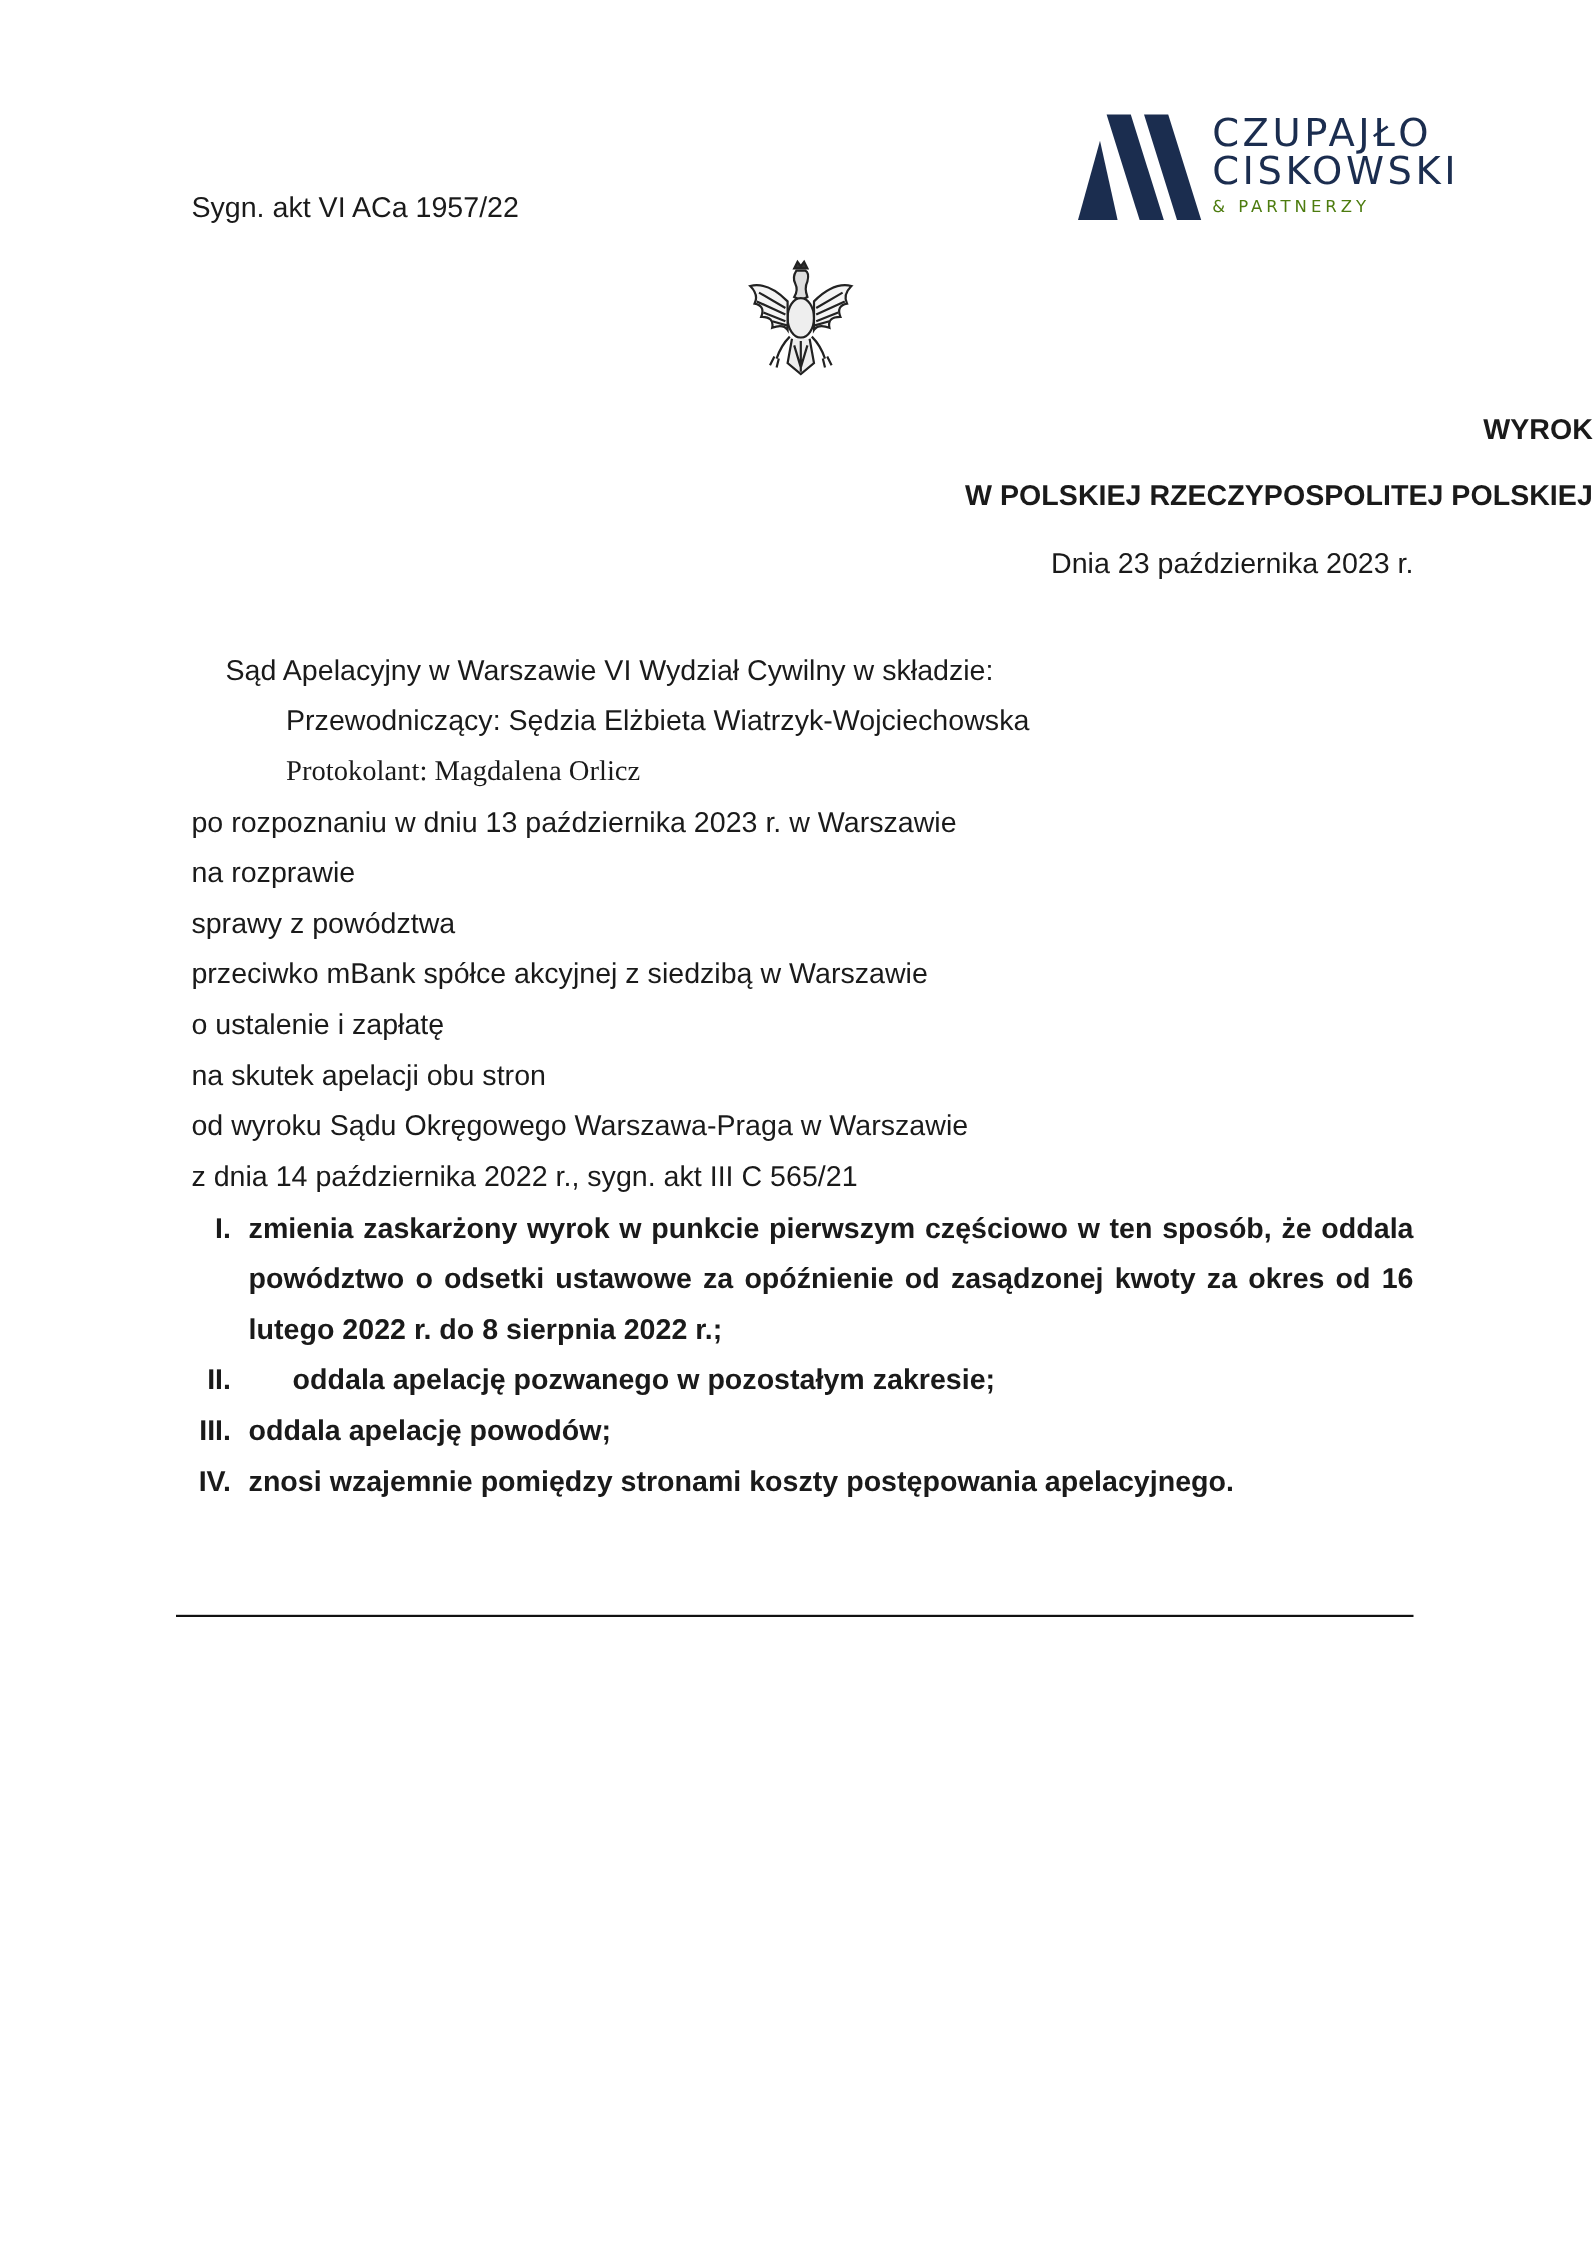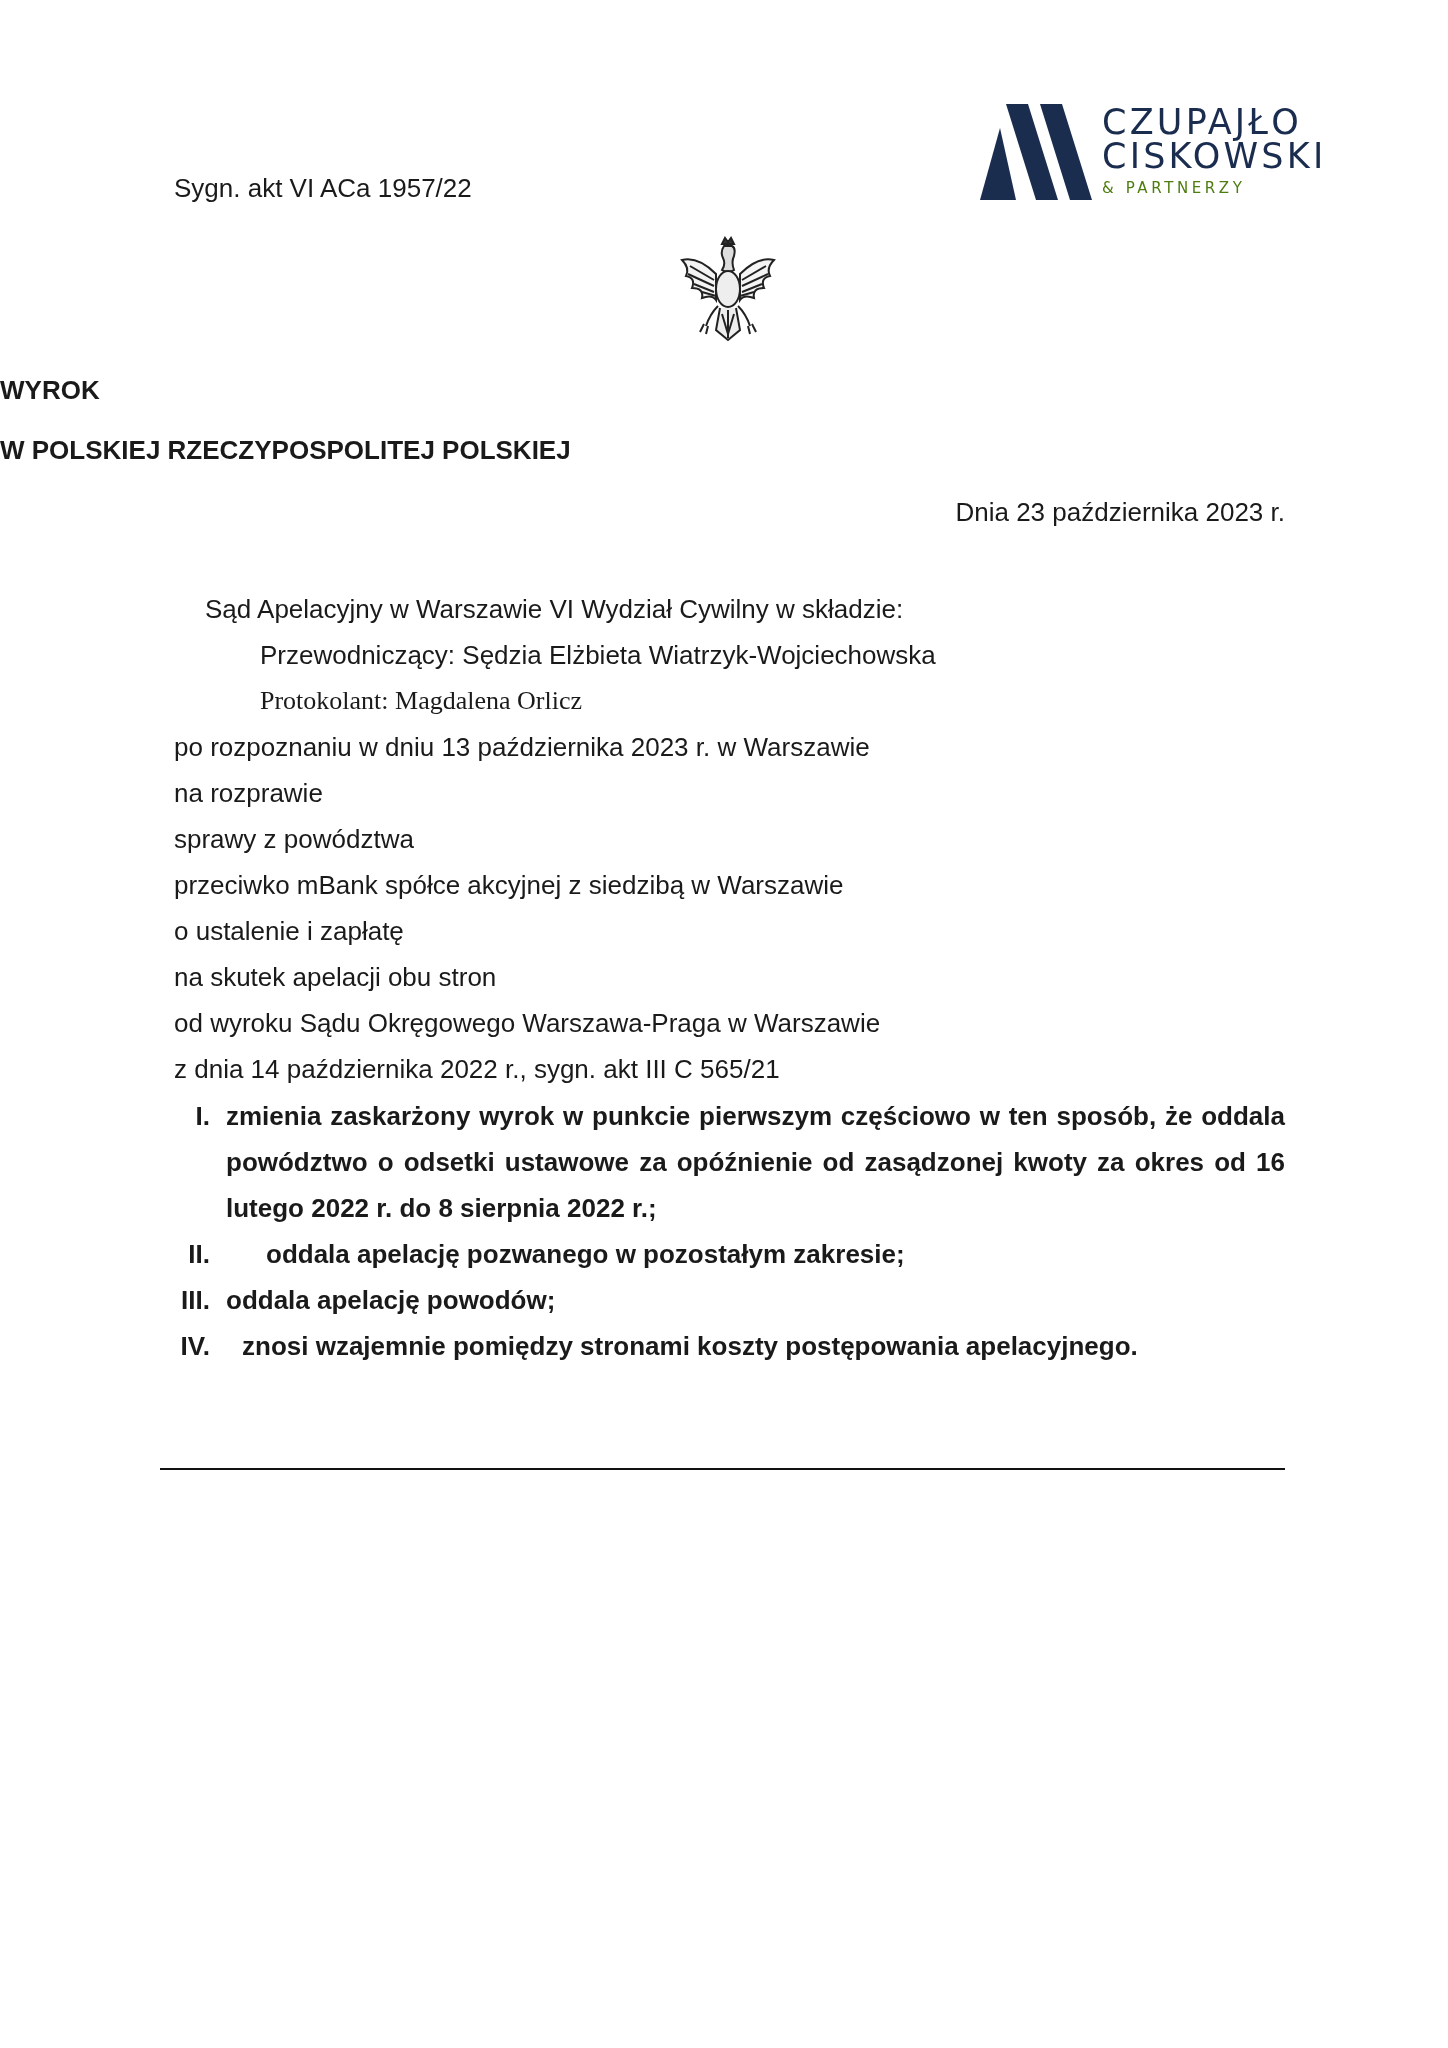--- a/index.html
+++ b/index.html
@@ -11,21 +11,21 @@
 
   
   #logo { position:absolute; left:978px; top:102px; width:380px; height:102px; }
   #logo .name { position:absolute; left:124px; font-size:35px; letter-spacing:3.2px;
                 color:#1b2d4f; line-height:35px; font-family:"DejaVu Sans", sans-serif; }
   #logo .sub { position:absolute; left:124px; top:78px; font-size:15px; letter-spacing:3.6px;
                color:#4d7c0f; line-height:16px; font-family:"DejaVu Sans", sans-serif; }
 
   #eagle { position:absolute; left:676px; top:234px; width:104px; height:110px; }
 
-  .center { left:0; width:1448px; text-align:left; }
+  .center { left:0; width:1448px; text-align:right; }
 
   .item-num { position:absolute; width:60px; text-align:right; font-weight:bold; font-size:26px; line-height:30px; }
   .item-text { position:absolute; left:226px; width:1059px; font-weight:bold; font-size:26px; line-height:46px; }
   .item-text.just { text-align:justify; text-align-last:left; white-space:normal; }
 
   #rule { position:absolute; left:160px; top:1468px; width:1125px; height:2px; background:#111; }
 </style>
 </head>
 <body>
 
@@ -80,16 +80,16 @@
   <div class="item-num" style="left:150px; top:1101px;">I.</div>
   <div class="item-text just" style="top:1093px;">zmienia zaskarżony wyrok w punkcie pierwszym częściowo w ten sposób, że oddala powództwo o odsetki ustawowe za opóźnienie od zasądzonej kwoty za okres od 16 lutego 2022 r. do 8 sierpnia 2022 r.;</div>
 
   <div class="item-num" style="left:150px; top:1239px;">II.</div>
   <div class="item-text abs" style="top:1231px;margin-left:40px;">oddala apelację pozwanego w pozostałym zakresie;</div>
 
   <div class="item-num" style="left:150px; top:1285px;">III.</div>
   <div class="item-text abs" style="top:1277px;">oddala apelację powodów;</div>
 
   <div class="item-num" style="left:150px; top:1331px;">IV.</div>
-  <div class="item-text abs" style="top:1323px;margin-left:16px;">znosi wzajemnie pomiędzy stronami koszty postępowania apelacyjnego.</div>
+  <div class="item-text abs" style="top:1323px;">znosi wzajemnie pomiędzy stronami koszty postępowania apelacyjnego.</div>
 </div>
 
 <div id="rule"></div>
 
 </body></html>

